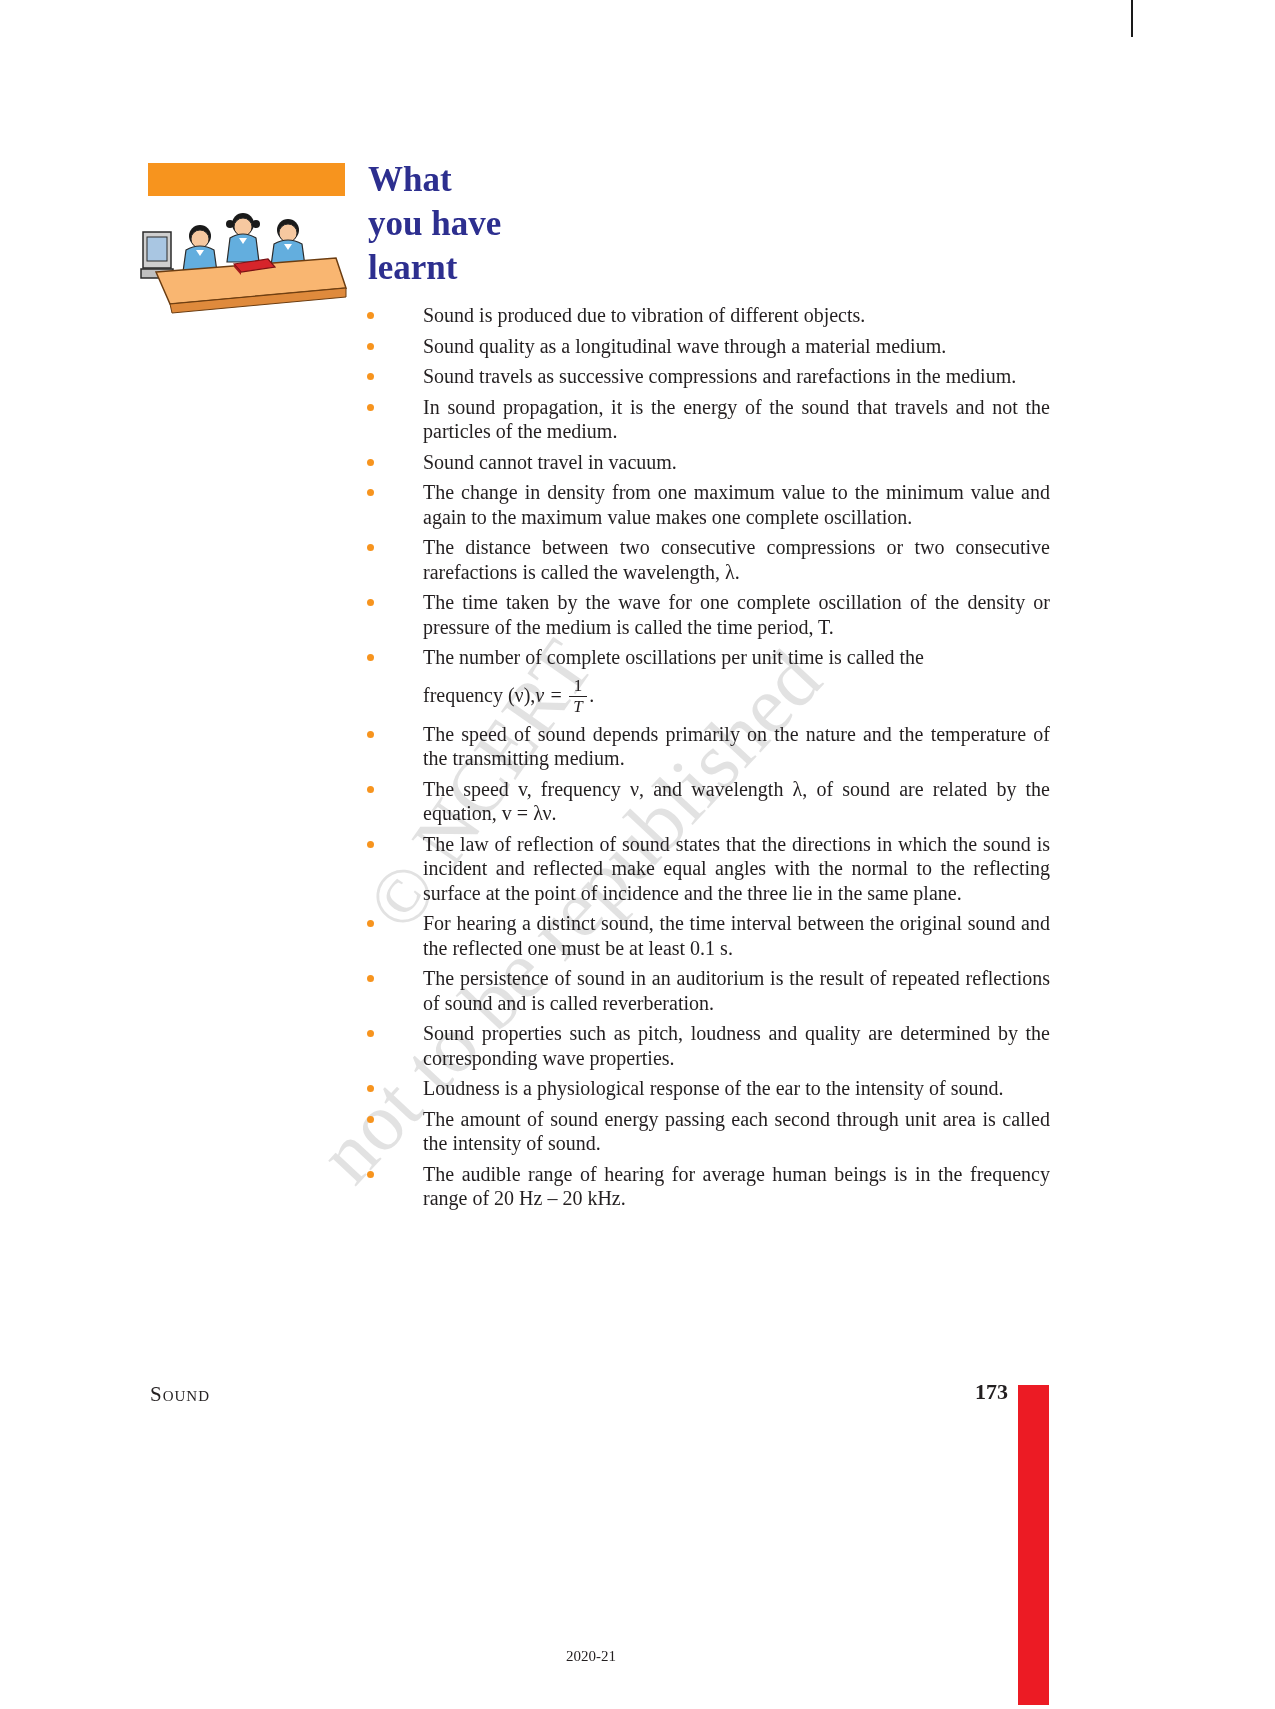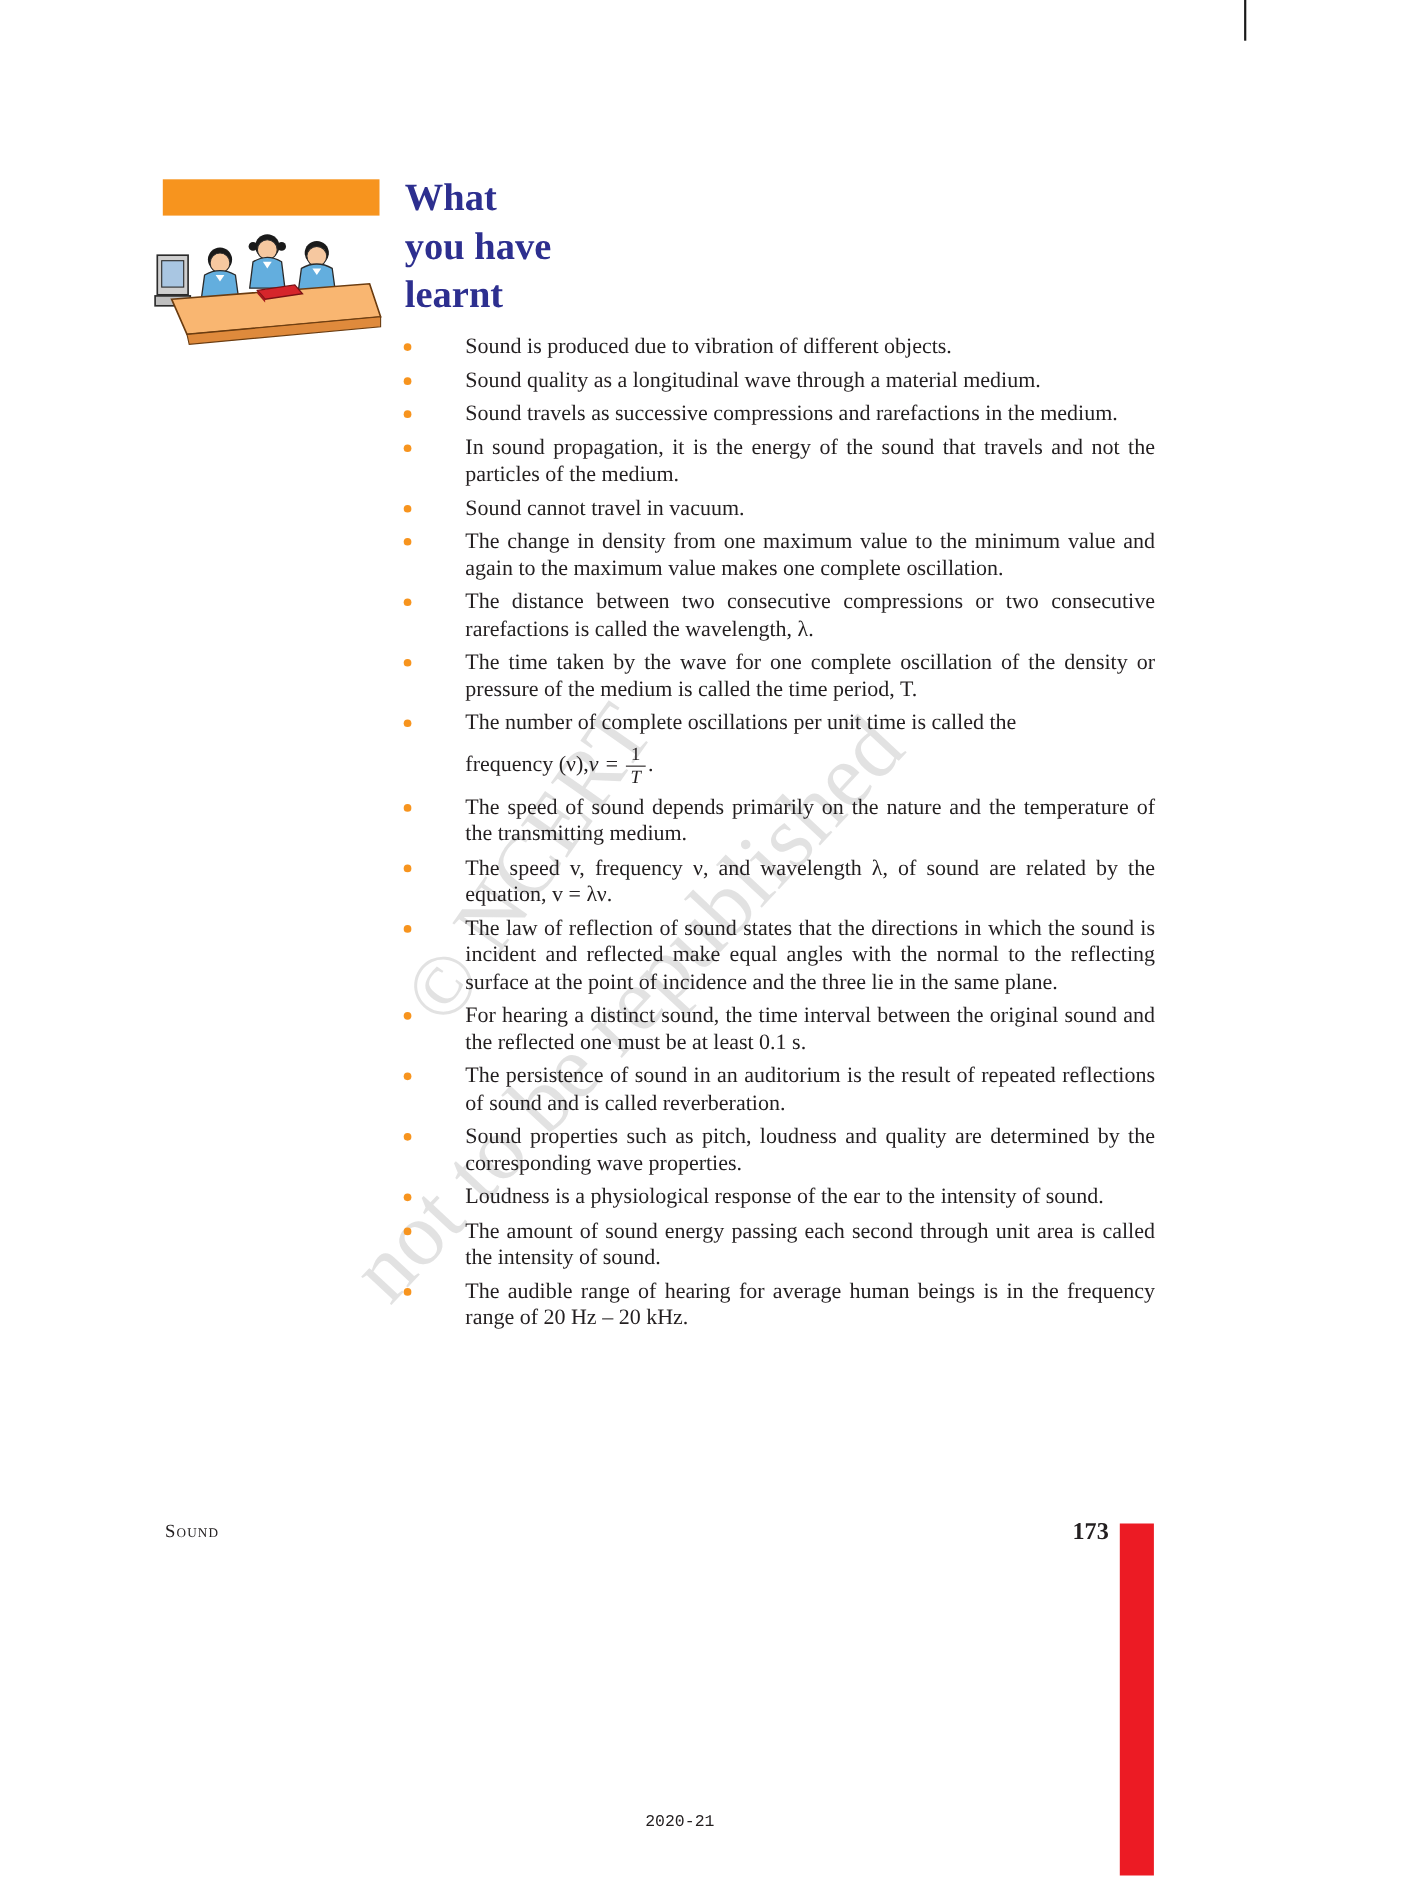--- a/index.html
+++ b/index.html
@@ -110,21 +110,21 @@
     display: block;
     font-size: 17px; line-height: 19px;
     font-style: italic;
   }
   
   .footer-left {
     position: absolute;
     left: 150px; top: 1382px;
     font-variant: small-caps;
     letter-spacing: 1px;
-    font-size: 17px;
+    font-size: 21px;
     z-index: 2;
     text-align: right;
   }
   .page-number {
     position: absolute;
     left: 948px; top: 1379px;
     width: 60px;
     text-align: right;
     font-weight: bold;
     font-size: 22px;
@@ -132,24 +132,24 @@
   }
   .red-bar {
     position: absolute;
     left: 1018px; top: 1385px;
     width: 31px; height: 320px;
     background: #EC1B24;
     z-index: 2;
   }
   .year-mark {
     position: absolute;
-    left: 168px; top: 1648px;
+    left: 141px; top: 1648px;
     width: 900px;
     text-align: center;
-    font-family: Liberation Mono, monospace;
+    font-family: Liberation Serif, serif;
     font-size: 15px;
     z-index: 2;
   }
 </style>
 </head>
 <body>
 
 <div class="page">
 
   <div class="crop-mark"></div>

